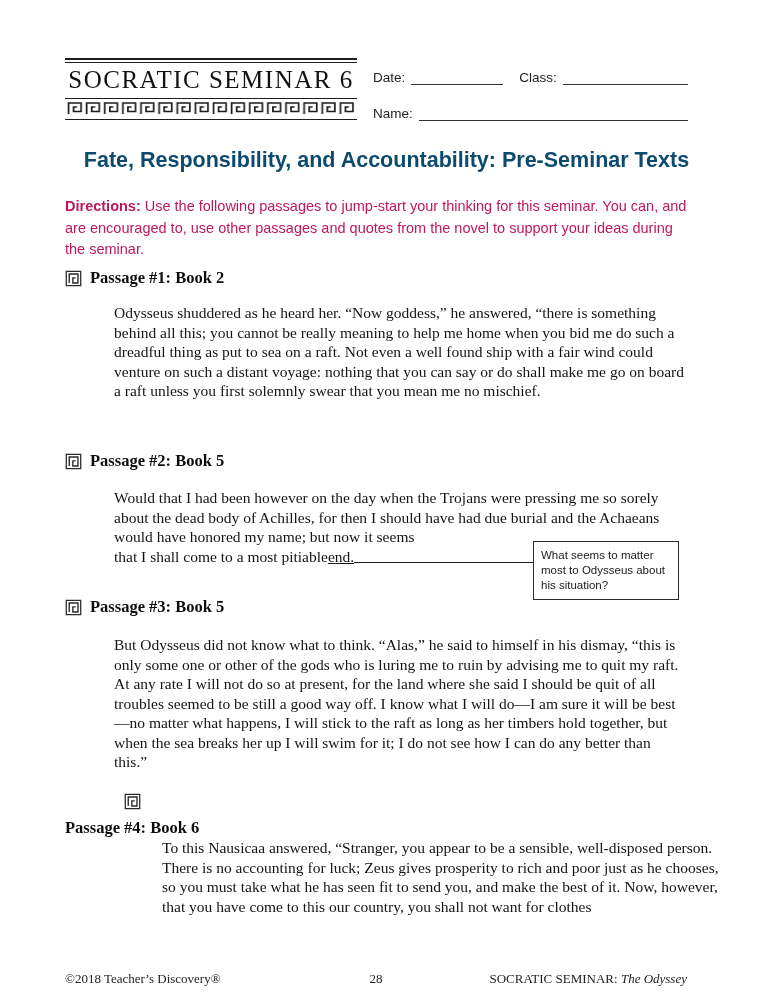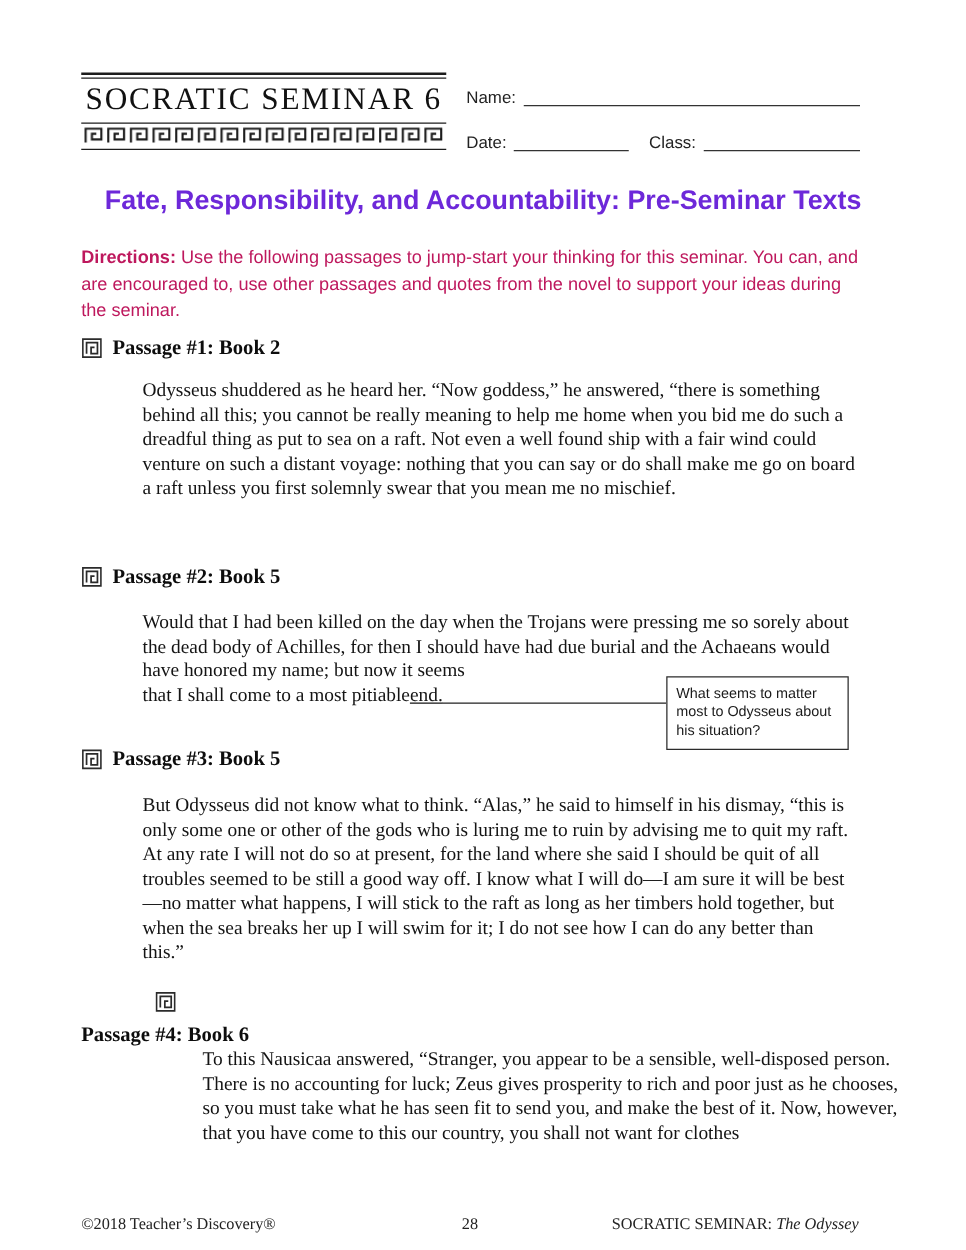--- a/index.html
+++ b/index.html
@@ -45,21 +45,21 @@
   .blank { border-bottom: 1.3px solid #333; height: 15px; }
   .blank.grow { flex: 1; }
   .blank.date { width: 92px; }
   .field-label.second { margin-left: 16px; }
 
   
   .page-title {
     position: absolute; top: 148px; left: 0; width: 773px;
     text-align: center;
     font-family: "Liberation Sans", sans-serif;
-    font-weight: bold; font-size: 21.5px; color: #6d28d9;
+    font-weight: bold; font-size: 21.5px; color: #0c4a6e;
   }
   .directions {
     position: absolute; top: 196px; left: 65px; width: 624px;
     font-family: "Liberation Sans", sans-serif;
     font-size: 14.5px; line-height: 21.5px; color: #be185d;
   }
   .directions b { font-weight: bold; }
 
   
   .passage-head {
@@ -118,27 +118,27 @@
             <path d="M2.5,13 V2 H15 V10.5 H7.5 V6 H11" fill="none" stroke="#1c1c1c" stroke-width="1.7"></path>
           </pattern>
         </defs>
         <rect x="0" y="0" width="288" height="15" fill="url(#gk)"></rect>
       </svg>
     </div>
   </div>
 
   <div class="fields">
     <div class="field-row">
-      <span class="field-label">Name:</span>
+      <span class="field-label">Date:</span>
+      <span class="blank date"></span>
+      <span class="field-label second">Class:</span>
       <span class="blank grow"></span>
     </div>
     <div class="field-row">
-      <span class="field-label">Date:</span>
-      <span class="blank date"></span>
-      <span class="field-label second">Class:</span>
+      <span class="field-label">Name:</span>
       <span class="blank grow"></span>
     </div>
   </div>
 
   <div class="page-title">Fate, Responsibility, and Accountability: Pre-Seminar Texts</div>
 
   <p class="directions"><b>Directions:</b><span> Use the following passages to jump-start your thinking for this seminar. You can, and are encouraged to, use other passages and quotes from the novel to support your ideas during the seminar.</span></p>
 
   <div class="passage-head head-1">
     <svg width="17" height="17" viewBox="0 0 16 16">
@@ -150,21 +150,21 @@
   <p class="passage-body body-1">Odysseus shuddered as he heard her. “Now goddess,” he answered, “there is something behind all this; you cannot be really meaning to help me home when you bid me do such a dreadful thing as put to sea on a raft. Not even a well found ship with a fair wind could venture on such a distant voyage: nothing that you can say or do shall make me go on board a raft unless you first solemnly swear that you mean me no mischief.</p>
 
   <div class="passage-head head-2">
     <svg width="17" height="17" viewBox="0 0 16 16">
       <path d="M1.2,1.2 H14.8 V14.8 H1.2 Z" fill="none" stroke="#2b2b2b" stroke-width="1.2"></path>
       <path d="M4,12.2 V3.8 H12.2 V12.2 H7.4 V7.4 H10" fill="none" stroke="#2b2b2b" stroke-width="1.3"></path>
     </svg>
     <span>Passage #2: Book 5</span>
   </div>
   <div class="passage-body body-2">
-    <span>Would that I had been killed on the day when the Trojans were pressing me so sorely about the dead body of Achilles, for then I should have had due burial and the Achaeans would have honored my name; but now it seems</span>
+    <span>Would that I had been however on the day when the Trojans were pressing me so sorely about the dead body of Achilles, for then I should have had due burial and the Achaeans would have honored my name; but now it seems</span>
     <div class="p2-lastline">
       <span class="txt">that I shall come to a most pitiable </span>
         <span class="txt underlined">end.</span>
       <span class="connector"></span>
     </div>
   </div>
   <div class="callout-box">What seems to matter most to Odysseus about his situation?</div>
 
   <div class="passage-head head-3">
     <svg width="17" height="17" viewBox="0 0 16 16">

